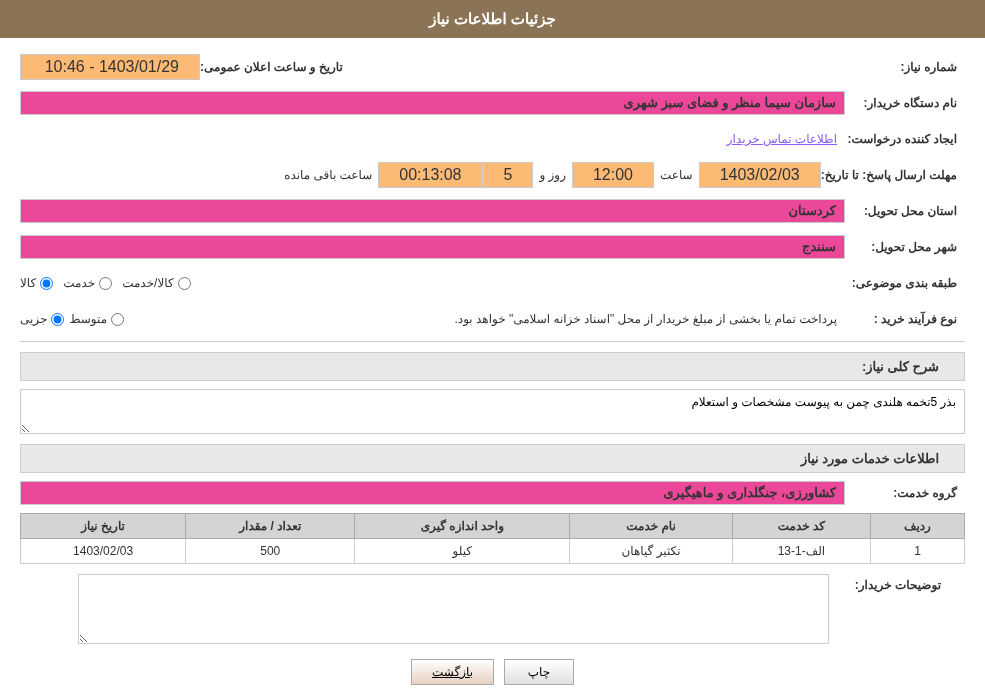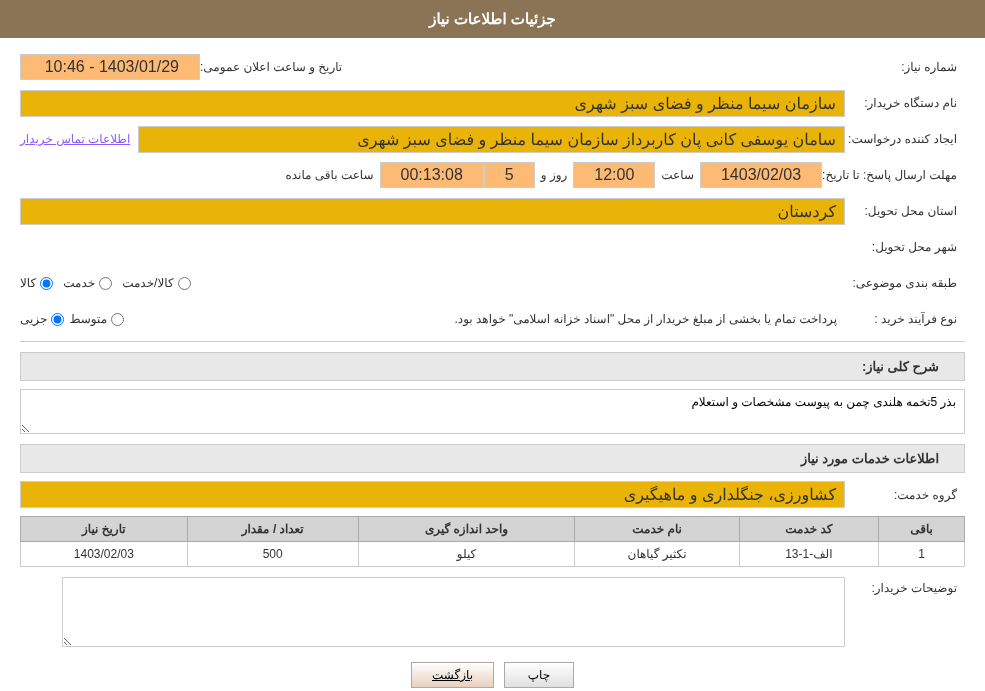--- a/index.html
+++ b/index.html
@@ -28,42 +28,43 @@
       padding: 15px 20px;
     }
     .form-row {
       display: flex;
       align-items: center;
       margin-bottom: 8px;
       min-height: 28px;
     }
     .label {
       color: #333;
-      font-weight: normal;
+      font-weight: bold;
       white-space: nowrap;
       min-width: 120px;
       text-align: right;
       padding-right: 8px;
       font-size: 12px;
     }
     .value-box {
       border: 1px solid #ccc;
       background: #fdba74;
       padding: 3px 20px;
       min-height: 24px;
       font-size: 16px;
       direction: rtl;
     }
     .field-full {
       flex: 1;
       border: 1px solid #ccc;
-      background: #eab308;
+      background: #ec4899;
       padding: 3px 8px;
       min-height: 24px;
-      font-size: 16px;
+      font-size: 13px;
+      font-weight: bold;
     }
     .link-blue {
       color: #8b5cf6;
       text-decoration: underline;
       cursor: pointer;
     }
     .radio-group {
       display: flex;
       align-items: center;
       gap: 10px;
@@ -120,21 +121,21 @@
     .table-container td {
       border: 1px solid #ccc;
       padding: 5px 8px;
       text-align: center;
       font-size: 12px;
       background: #fff;
     }
     .buyer-notes {
       display: flex;
       align-items: flex-start;
-      margin: 10px 0;
+      margin: 10px 16px;
       padding-left: 42px;
     }
     .buyer-notes .label {
       padding-top: 4px;
     }
     .notes-area {
       flex: 1;
       border: 1px solid #ccc;
       background: #fff;
       min-height: 70px;
@@ -196,21 +197,20 @@
       <div class="value-box" style="min-width:180px;">1403/01/29 - 10:46</div>
     </div>
 
     <div class="form-row">
       <span class="label">نام دستگاه خریدار:</span>
       <div class="field-full">سازمان سیما  منظر و فضای سبز شهری</div>
     </div>
 
     <div class="form-row">
       <span class="label">ایجاد کننده درخواست:</span>
-      <div class="field-full">سامان یوسفی کانی پان کاربرداز سازمان سیما  منظر و فضای سبز شهری</div>
       <span style="width:8px;"></span>
       <span class="link-blue">اطلاعات تماس خریدار</span>
     </div>
 
     <div class="form-row">
       <span class="label">مهلت ارسال پاسخ: تا تاریخ:</span>
       <div class="value-box" style="min-width:100px;">1403/02/03</div>
       <span style="padding: 0 6px;">ساعت</span>
       <div class="value-box" style="min-width:70px;">12:00</div>
       <span style="padding: 0 6px;">روز و</span>
@@ -219,20 +219,21 @@
       <span style="padding: 0 6px;">ساعت باقی مانده</span>
     </div>
 
     <div class="form-row">
       <span class="label">استان محل تحویل:</span>
       <div class="field-full">کردستان</div>
     </div>
 
     <div class="form-row">
       <span class="label">شهر محل تحویل:</span>
+      <div class="field-full">سنندج</div>
     </div>
 
     <div class="form-row">
       <span class="label">طبقه بندی موضوعی:</span>
       <div class="radio-group">
         <div class="radio-item">
           <input type="radio" name="category" style="">
           <span>کالا/خدمت</span>
         </div>
         <div class="radio-item">
@@ -274,21 +275,21 @@
     <div class="section-title">اطلاعات خدمات مورد نیاز</div>
 
     <div class="service-group-row">
       <span class="label">گروه خدمت:</span>
       <div class="field-full">کشاورزی، جنگلداری و ماهیگیری</div>
     </div>
 
     <table class="table-container">
       <thead>
         <tr>
-          <th>باقی</th>
+          <th>ردیف</th>
           <th>کد خدمت</th>
           <th>نام خدمت</th>
           <th>واحد اندازه گیری</th>
           <th>تعداد / مقدار</th>
           <th>تاریخ نیاز</th>
         </tr>
       </thead>
       <tbody id="services-table-body">
       <tr>
       <td>1</td>

